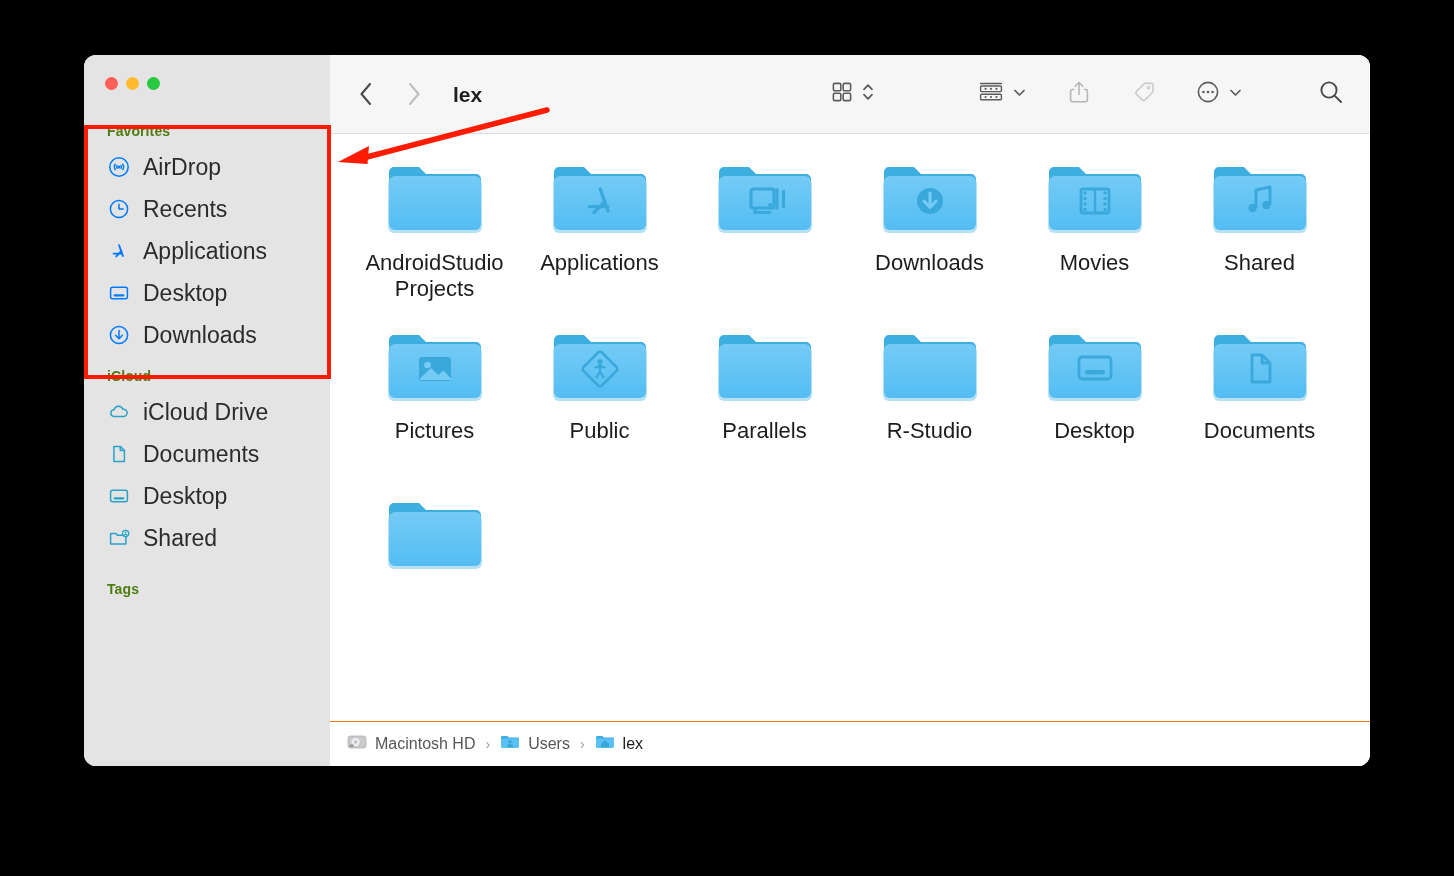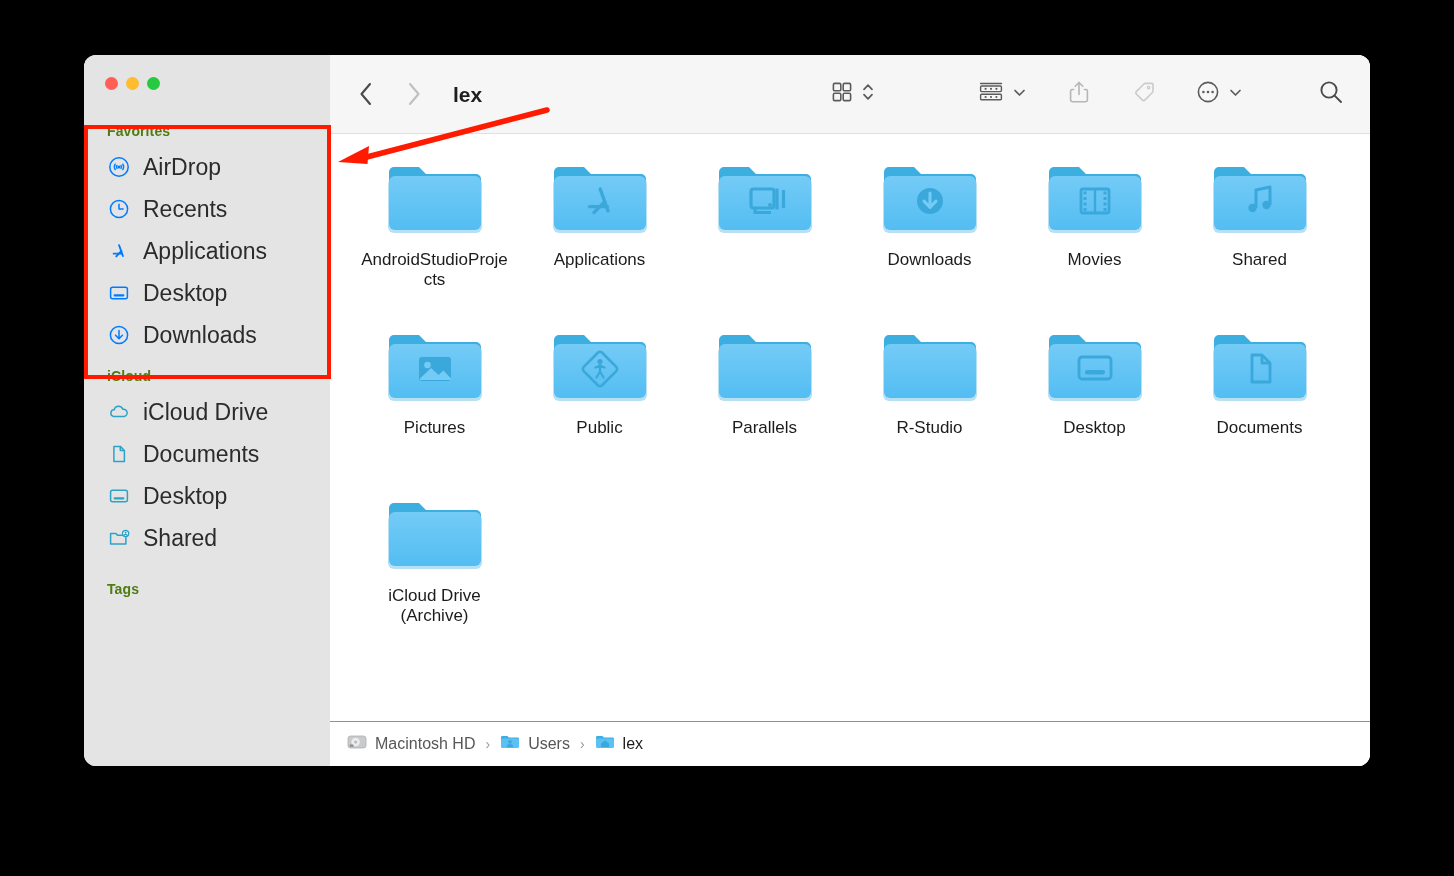--- a/index.html
+++ b/index.html
@@ -87,21 +87,21 @@
     column-gap: 0px;
     row-gap: 0px;
   }
   .cell {
     width: 165px; height: 168px;
     display: flex; flex-direction: column; align-items: center;
     padding-top: 6px;
   }
   .folder-wrap { width: 100px; height: 82px; position: relative; }
   .flabel {
-    margin-top: 10px; font-size: 17px; color: #1C1C1E;
+    margin-top: 10px; font-size: 22px; color: #1C1C1E;
     text-align: center; line-height: 1.2; width: 150px;
     word-wrap: break-word;
   }
 
   
   .pathbar {
     height: 45px; background: #FFFFFF;
     border-top: 1px solid #f97316;
     display: flex; align-items: center; padding-left: 17px; gap: 9px;
     font-size: 16px; color: #57575A;
@@ -529,21 +529,20 @@
           </div>
 
           <div class="cell">
             <div class="folder-wrap">
               <svg width="100" height="82" viewBox="0 0 100 82">
                 <path d="M4 14a5 5 0 0 1 5-5h25l7 7h50a5 5 0 0 1 5 5v4H4V14Z" fill="#3CAEE0"></path>
                 <rect x="3" y="20" width="94" height="55" rx="6" fill="#35A5DC" opacity="0.35"></rect>
                 <rect x="4" y="18" width="92" height="54" rx="6" fill="url(#fb)"></rect>
               </svg>
             </div>
-            <div class="flabel">iCloud Drive (Archive)</div>
           </div>
 
         </div>
       </div>
 
       <div class="pathbar">
         <span class="crumb">
           <span>
             <svg width="20" height="18" viewBox="0 0 20 18">
               <rect x="1" y="3" width="18" height="12" rx="2.6" fill="#C9CACC"></rect>

